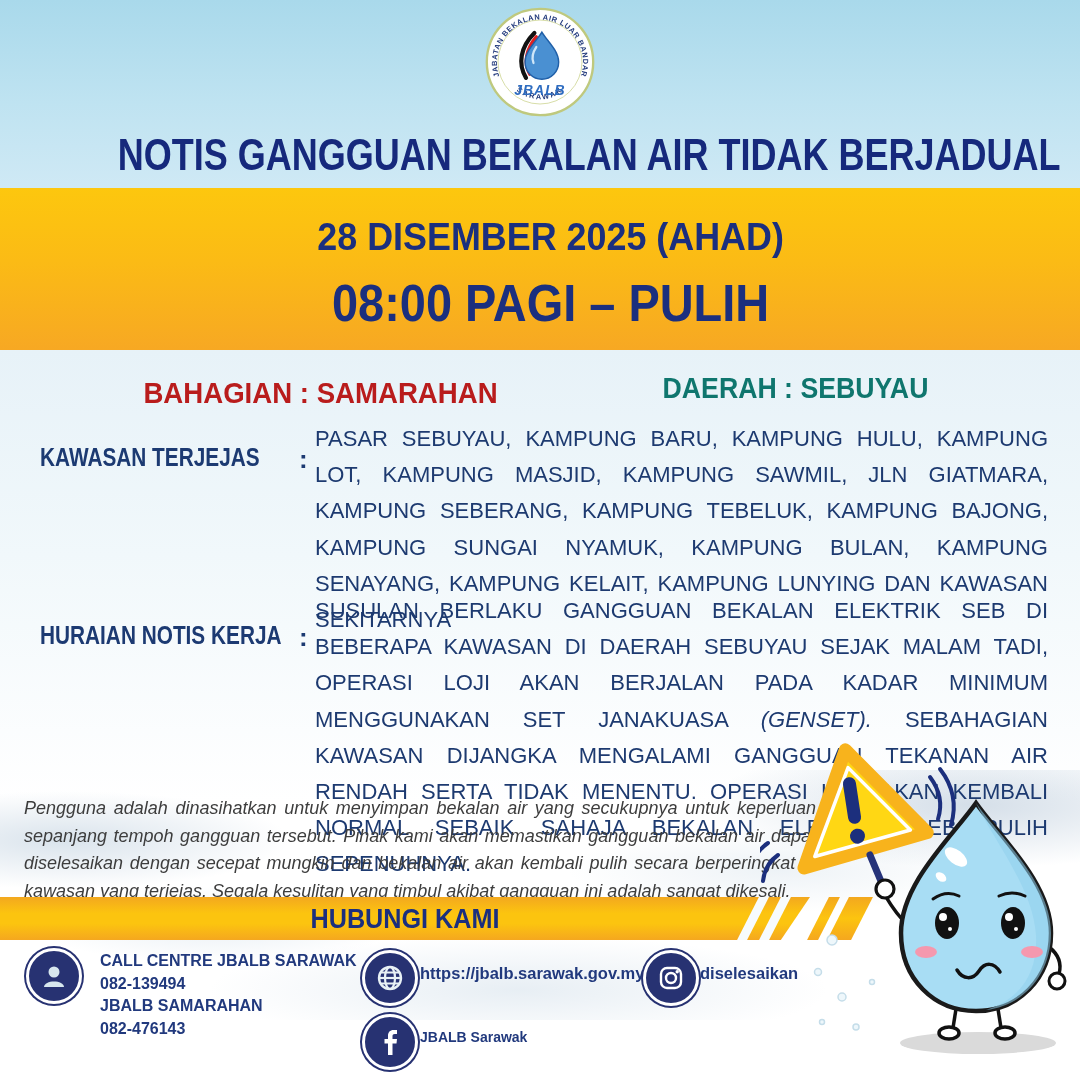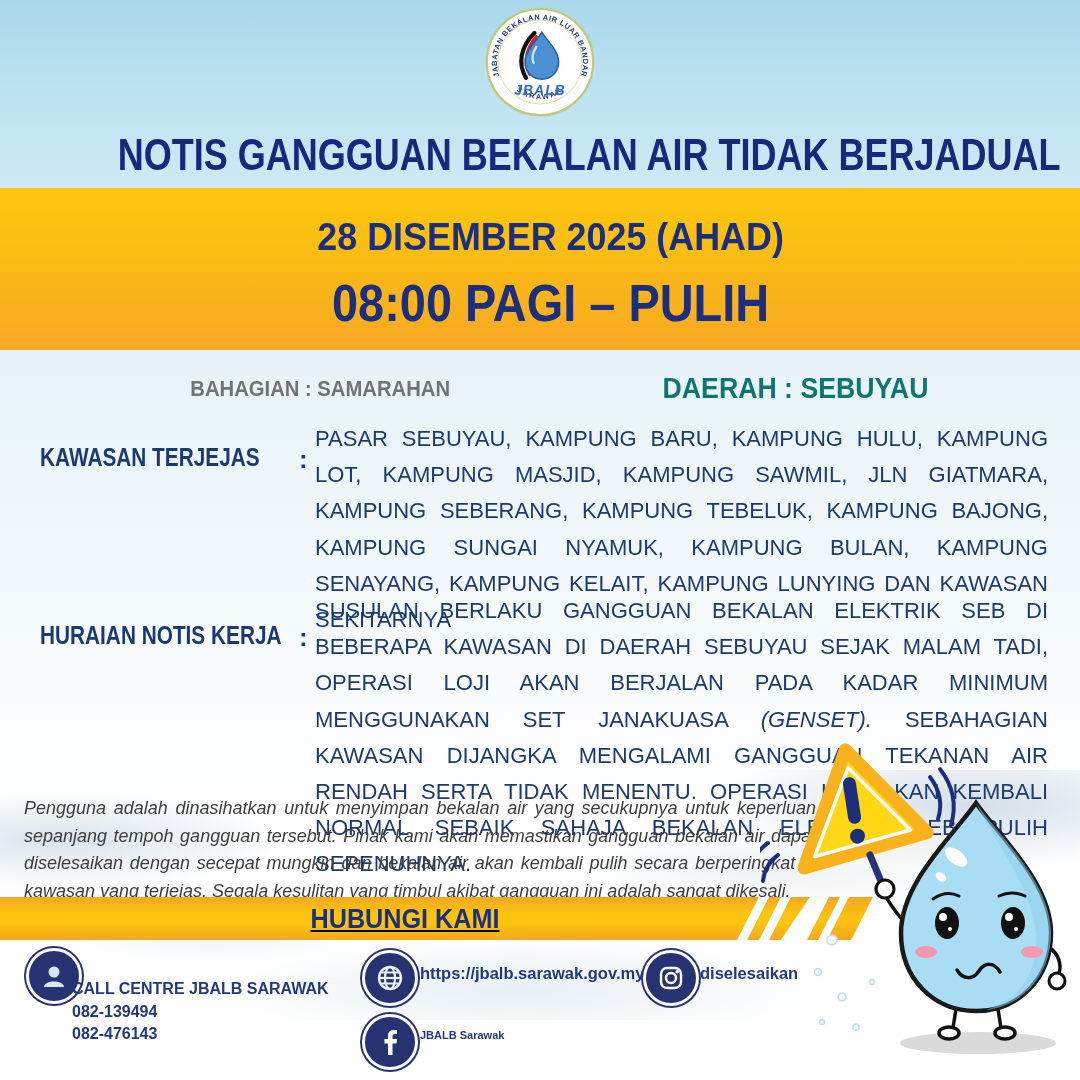--- a/index.html
+++ b/index.html
@@ -29,21 +29,21 @@
 
   
   .band{position:absolute;left:0;top:188px;width:1080px;height:162px;
     background:linear-gradient(180deg,#fdc70e 0%,#fbbb15 45%,#f7a823 100%);text-align:center;padding-left:11px;}
   .band .line1{margin-top:27px;font-size:39px;font-weight:bold;color:#1b2f7e;}
   .band .line2{margin-top:15px;font-size:51px;font-weight:bold;color:#1b2f7e;}
   .band .cond{display:inline-block;transform:scaleX(0.92);transform-origin:50% 50%;white-space:nowrap;}
 
   
   .region-bahagian{position:absolute;left:0;top:376px;width:640px;text-align:center;
-    font-size:22px;font-weight:bold;color:#737373;white-space:nowrap;}
+    font-size:30px;font-weight:bold;color:#b91c1c;white-space:nowrap;}
   .region-daerah{position:absolute;left:640px;top:372px;width:310px;text-align:center;
     font-size:29px;font-weight:bold;color:#0f766e;white-space:nowrap;}
   .region-bahagian>span,.region-daerah>span{display:inline-block;transform:scaleX(0.92);}
 
   
   .sec-label{position:absolute;left:40px;font-size:26px;font-weight:bold;color:#1c3a72;
     white-space:nowrap;transform:scaleX(0.80);transform-origin:0 50%;}
   .sec-colon{position:absolute;left:299px;font-size:26px;font-weight:bold;color:#1c3a72;}
   .sec-text{position:absolute;left:315px;width:733px;font-size:22px;font-weight:normal;color:#1d3a70;
     line-height:36.2px;text-align:justify;text-justify:inter-word;}
@@ -52,35 +52,35 @@
   .italic-seg{font-style:italic;}
 
   
   .disclaimer{position:absolute;left:24px;top:795px;width:792px;font-size:18px;font-style:italic;
     font-weight:500;color:#3d3d3d;line-height:27.5px;text-align:justify;}
 
   
   .contact-banner{position:absolute;left:0;top:897px;width:810px;height:43px;
     background:linear-gradient(180deg,#f3a81f 0%,#fcc40f 38%,#fcc40f 62%,#f5a71f 100%);
     clip-path:polygon(0 0,100% 0,96.4% 100%,0 100%);
-    display:flex;align-items:center;justify-content:center;text-decoration:underline;}
+    display:flex;align-items:center;justify-content:center;}
   .contact-banner .txt{font-size:28px;font-weight:bold;color:#1b2f7e;transform:scaleX(0.90);white-space:nowrap;}
   .slash{position:absolute;top:897px;width:10px;height:43px;background:#f7fbfd;transform:skewX(-27deg);}
   .slash.s1{left:748px;} .slash.s2{left:770px;}
   .stripe{position:absolute;top:897px;height:43px;transform:skewX(-27deg);
     background:linear-gradient(180deg,#f3a81f,#fcc40f 50%,#f5a71f);}
   .stripe.t1{left:818px;width:11px;} .stripe.t2{left:838px;width:24px;}
 
   
   .icon-circle{position:absolute;width:50px;height:50px;border-radius:50%;background:#273272;
     border:3px solid #ffffff;box-shadow:0 0 0 2px #273272;display:flex;align-items:center;justify-content:center;}
   .footer-text{position:absolute;font-weight:bold;color:#21397d;}
-  .cc-block{left:72px;top:950px;font-size:16px;line-height:22.5px;white-space:nowrap;margin-top:28px;}
+  .cc-block{left:100px;top:950px;font-size:16px;line-height:22.5px;white-space:nowrap;}
   .url-label{left:420px;top:964px;font-size:16.5px;white-space:nowrap;}
-  .fb-label{left:420px;top:1029px;font-size:11px;white-space:nowrap;}
+  .fb-label{left:420px;top:1029px;font-size:14px;white-space:nowrap;}
   .ig-label{left:700px;top:964px;font-size:16.5px;white-space:nowrap;}
   .ic-person{left:26px;top:948px;}
   .ic-globe{left:362px;top:950px;}
   .ic-fb{left:362px;top:1014px;}
   .ic-ig{left:643px;top:950px;}
 
   
   .mascot{position:absolute;left:760px;top:725px;width:320px;height:340px;}
 </style>
 </head>
@@ -147,20 +147,21 @@
 
   <div class="icon-circle ic-person">
     <svg width="30" height="30" viewBox="0 0 30 30">
       <circle cx="15" cy="11" r="5.5" fill="#d7e7ee"></circle>
       <path d="M5,26 C 5,18.5 25,18.5 25,26 Z" fill="#d7e7ee"></path>
     </svg>
   </div>
   <div class="footer-text cc-block">
     <div>CALL CENTRE JBALB SARAWAK</div>
     <div>082-139494</div>
+    <div>JBALB SAMARAHAN</div>
     <div>082-476143</div>
   </div>
 
   <div class="icon-circle ic-globe">
     <svg width="30" height="30" viewBox="0 0 30 30">
       <circle cx="15" cy="15" r="11" fill="none" stroke="#e8f1f5" stroke-width="2.4"></circle>
       <ellipse cx="15" cy="15" rx="5" ry="11" fill="none" stroke="#e8f1f5" stroke-width="2.2"></ellipse>
       <line x1="4" y1="15" x2="26" y2="15" stroke="#e8f1f5" stroke-width="2.2"></line>
       <line x1="5.5" y1="9.5" x2="24.5" y2="9.5" stroke="#e8f1f5" stroke-width="2"></line>
       <line x1="5.5" y1="20.5" x2="24.5" y2="20.5" stroke="#e8f1f5" stroke-width="2"></line>

